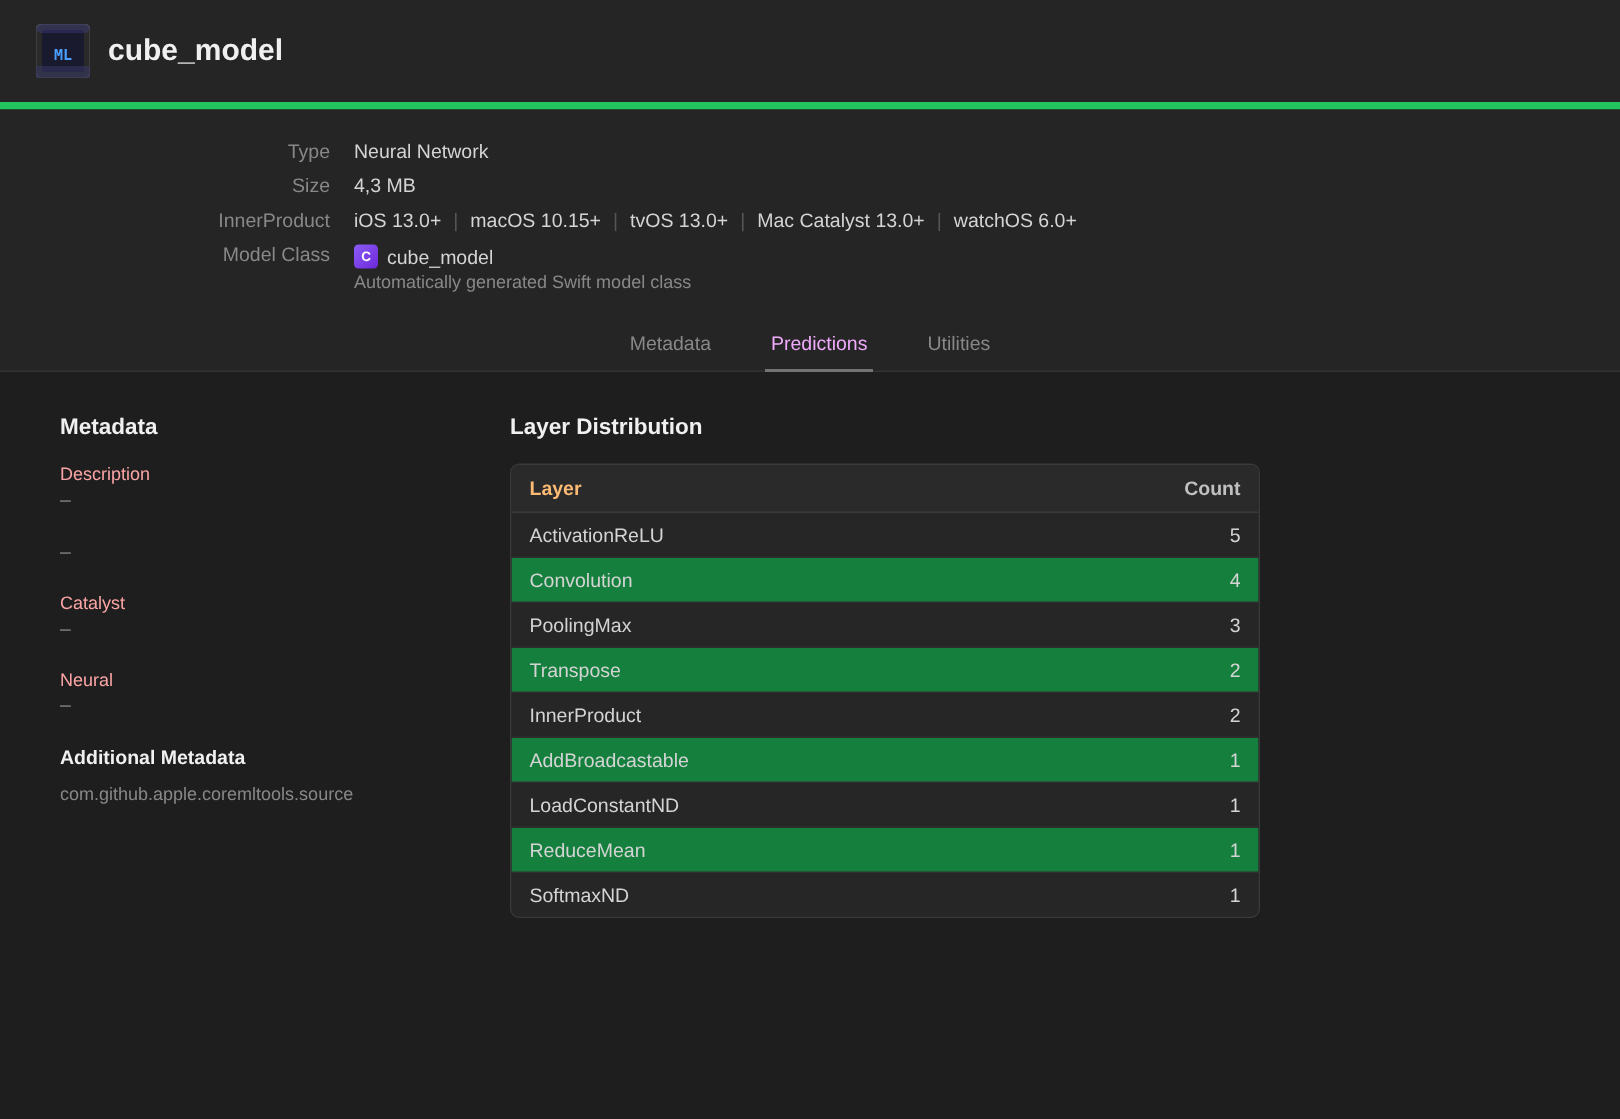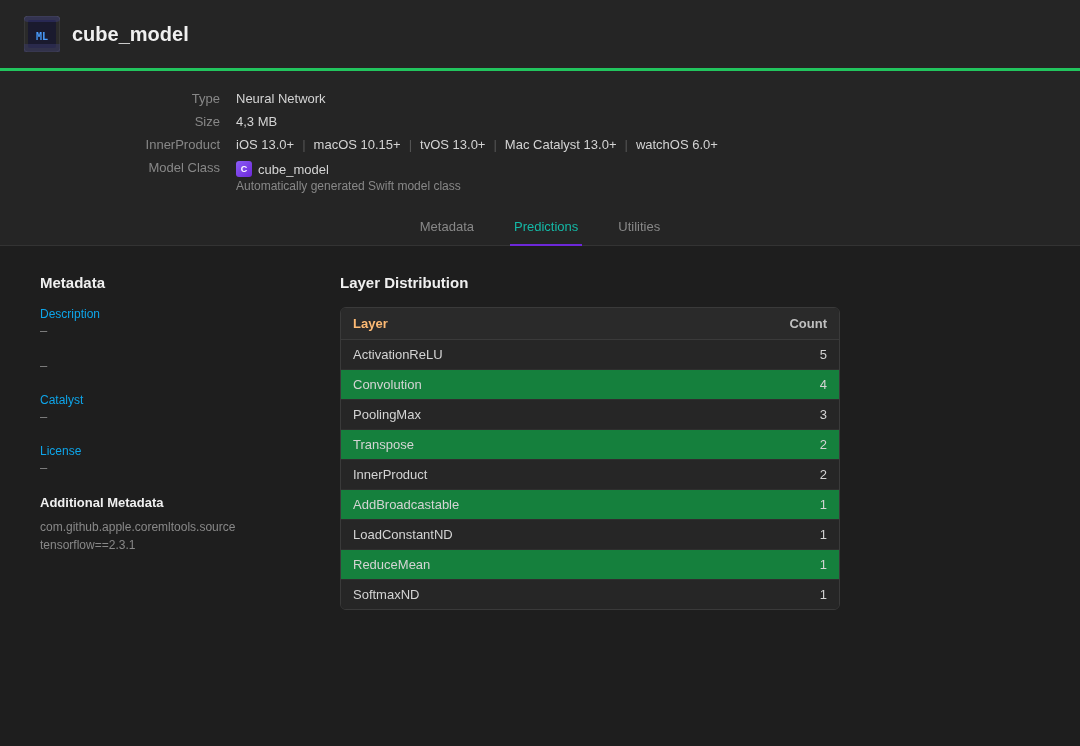--- a/index.html
+++ b/index.html
@@ -13,21 +13,21 @@
       min-height: 746px;
       overflow-x: hidden;
     }
 
     
     .title-bar {
       display: flex;
       align-items: center;
       padding: 16px 24px;
       background: #252525;
-      border-bottom: 3px solid #22c55e;
+      border-bottom: 5px solid #22c55e;
     }
     .model-icon {
       width: 36px;
       height: 36px;
       margin-right: 12px;
       flex-shrink: 0;
     }
     .model-title {
       font-size: 20px;
       font-weight: 600;
@@ -116,22 +116,22 @@
     }
     .tab {
       padding: 6px 4px 10px 4px;
       font-size: 13px;
       cursor: pointer;
       color: #888;
       border-bottom: 2px solid transparent;
       margin-bottom: -1px;
     }
     .tab.active {
-      color: #14b8a6;
-      border-bottom: 2px solid #6d28d9;
+      color: #f0abfc;
+      border-bottom: 2px solid #737373;
     }
 
     
     .main-content {
       display: flex;
       padding: 28px 40px;
       gap: 40px;
       background: #1e1e1e;
       min-height: 440px;
     }
@@ -145,21 +145,21 @@
     .panel-title {
       font-size: 15px;
       font-weight: 600;
       color: #f0f0f0;
       margin-bottom: 16px;
     }
     .meta-group {
       margin-bottom: 20px;
     }
     .meta-group-label {
-      color: #0ea5e9;
+      color: #fca5a5;
       font-size: 12px;
       margin-bottom: 2px;
     }
     .meta-group-value {
       color: #888;
       font-size: 13px;
     }
     .additional-title {
       font-size: 13px;
       font-weight: 700;
@@ -308,27 +308,26 @@
     <div class="meta-group">
       <div class="meta-group-value">–</div>
     </div>
 
     <div class="meta-group">
       <div class="meta-group-label">Catalyst</div>
       <div class="meta-group-value">–</div>
     </div>
 
     <div class="meta-group">
-      <div class="meta-group-label">License</div>
+      <div class="meta-group-label">Neural</div>
       <div class="meta-group-value">–</div>
     </div>
 
     <div class="additional-title">Additional Metadata</div>
     <div class="additional-value">com.github.apple.coremltools.source</div>
-    <div class="additional-value">tensorflow==2.3.1</div>
   </div>
 
   <div class="right-panel">
     <div class="dist-title">Layer Distribution</div>
     <div class="layer-table">
       <div class="table-header">
         <span class="col-layer">Layer</span>
         <span class="col-count">Count</span>
       </div>
       <div class="table-row">

